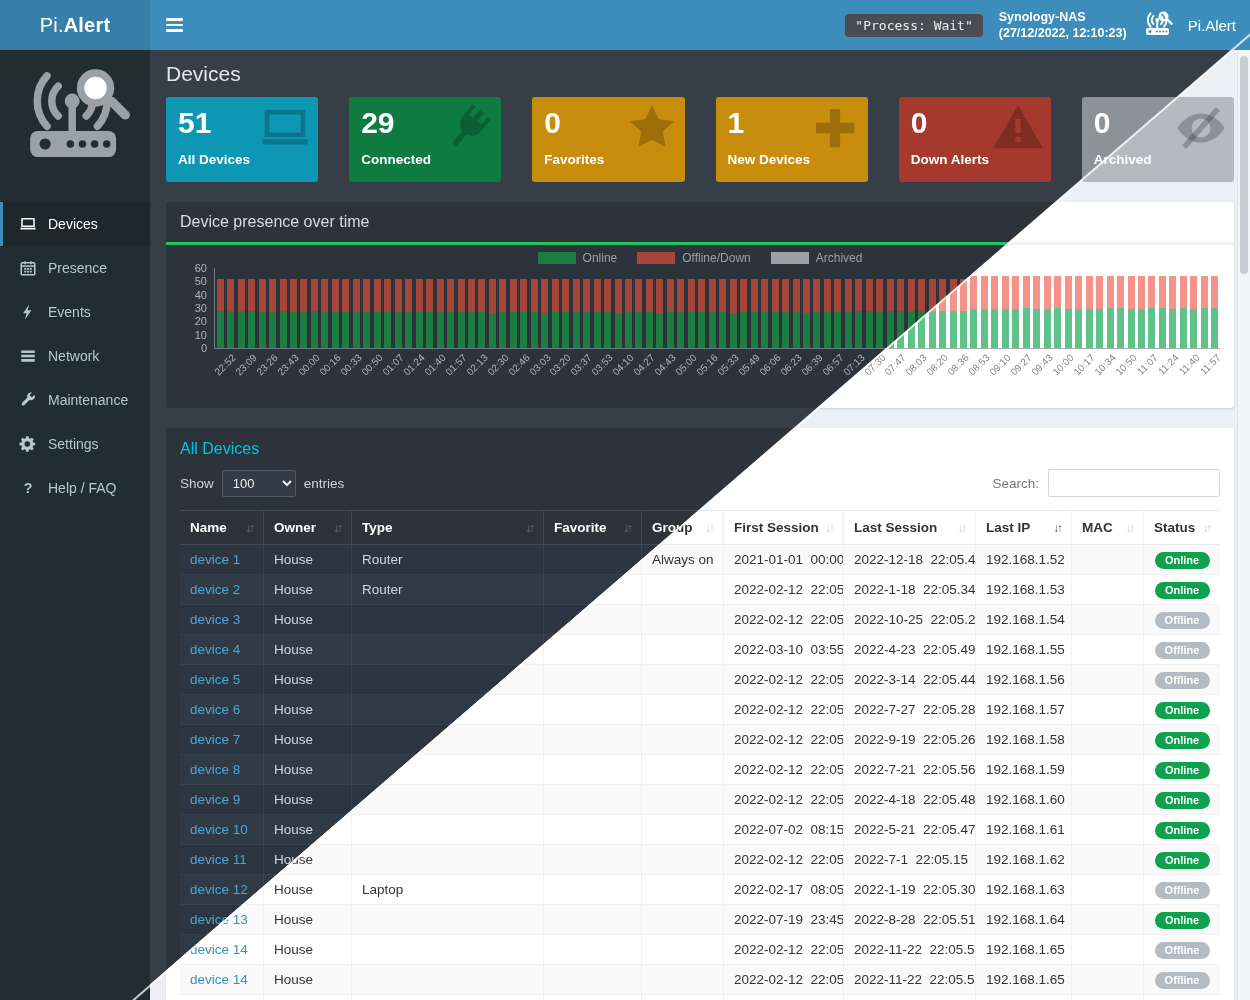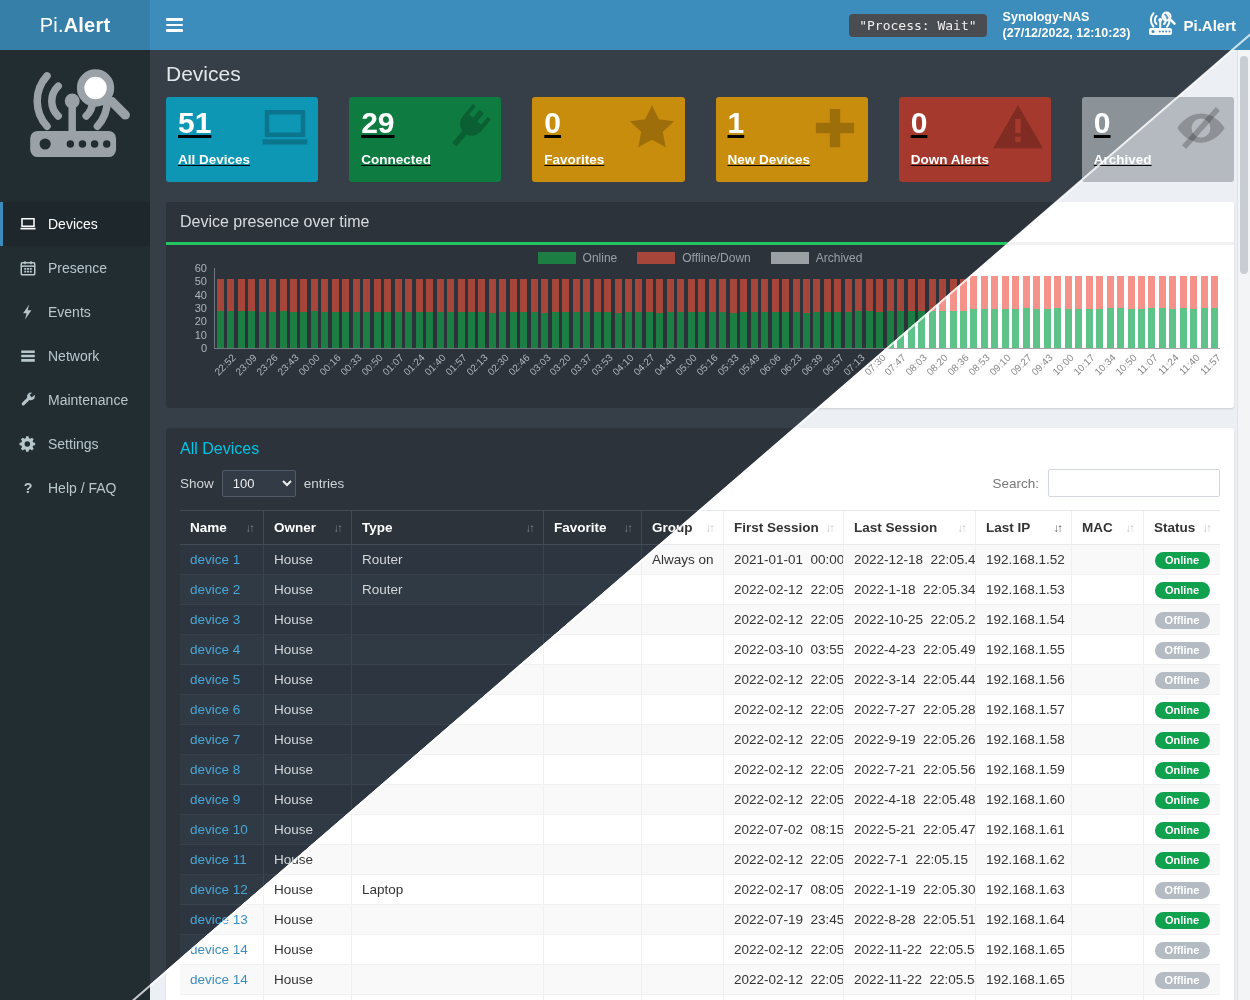--- a/index.html
+++ b/index.html
@@ -17,39 +17,39 @@
   
   .topbar { position:absolute; top:0; left:0; right:0; height:50px; background:#3c8dbc; display:flex; align-items:stretch; z-index:5; }
   .brand { width:150px; background:#367fa9; color:#fff; font-size:20px; display:flex; align-items:center; justify-content:center; letter-spacing:.2px; }
   .brand b { font-weight:700; }
   .hamburger { width:48px; display:flex; flex-direction:column; justify-content:center; align-items:center; gap:3px; cursor:pointer; }
   .hamburger i { display:block; width:17px; height:2.5px; background:#fff; border-radius:1px; }
   .topbar-right { margin-left:auto; display:flex; align-items:center; gap:16px; padding-right:14px; }
   .process-badge { font-family:"DejaVu Sans Mono",monospace; background:#494c50; color:#f0f0f0;
     padding:4px 10px; border-radius:4px; font-size:13px; }
   .host-block { color:#fff; font-weight:700; font-size:12.5px; line-height:1.3; }
-  .app-cluster { display:flex; align-items:center; gap:7px; color:#fff; font-weight:700; font-size:15px; }
+  .app-cluster { display:flex; align-items:center; gap:15px; color:#fff; font-weight:400; font-size:15px; }
 
   
   .sidebar { position:absolute; top:50px; left:0; width:150px; bottom:0; background:#222d32; z-index:4; }
   .logo-box { padding:10px 0 26px; display:flex; justify-content:center; }
   .side-item { display:flex; align-items:center; height:44px; padding-left:13px; color:#b8c7ce;
     font-size:14px; cursor:pointer; border-left:3px solid transparent; }
   .side-item.active { background:#1e282c; color:#fff; border-left-color:#3c8dbc; }
   .s-icon { width:24px; margin-right:8px; display:flex; align-items:center; justify-content:center; }
   .s-label { white-space:nowrap; }
 
   
   .content { position:absolute; left:150px; top:50px; right:0; bottom:0; padding:0 16px; overflow:hidden; background:#363e48; }
   .light .content { background:#ecf0f5; }
   .page-title { margin:12px 0 11px; font-size:21px; font-weight:400; color:#e4e7ea; }
   .light .page-title { color:#444; }
 
   
-  .cards { display:grid; grid-template-columns:repeat(6,1fr); gap:31px; margin-bottom:20px;text-decoration:underline; }
+  .cards { display:grid; grid-template-columns:repeat(6,1fr); gap:31px; margin-bottom:20px; }
   .card { position:relative; height:85px; border-radius:3px; color:#fff; padding:9px 12px; overflow:hidden; cursor:pointer; }
   .card-num { font-size:30px; font-weight:700; line-height:1.15; }
   .card-label { font-size:13.5px; font-weight:600; margin-top:11px; white-space:nowrap; }
   .card-icon { position:absolute; right:6px; top:4px; color:rgba(0,0,0,.22); }
 
   
   .panel { background:#2c333b; border-radius:3px; margin-bottom:20px; }
   .light .panel { background:#fff; box-shadow:0 1px 2px rgba(0,0,0,.14); }
   .panel-hd { padding:11px 14px; font-size:16px; color:#d8dbde; border-bottom:3px solid #22c55e; }
   .light .panel-hd { color:#444; border-bottom-color:#f1f1f1; }

